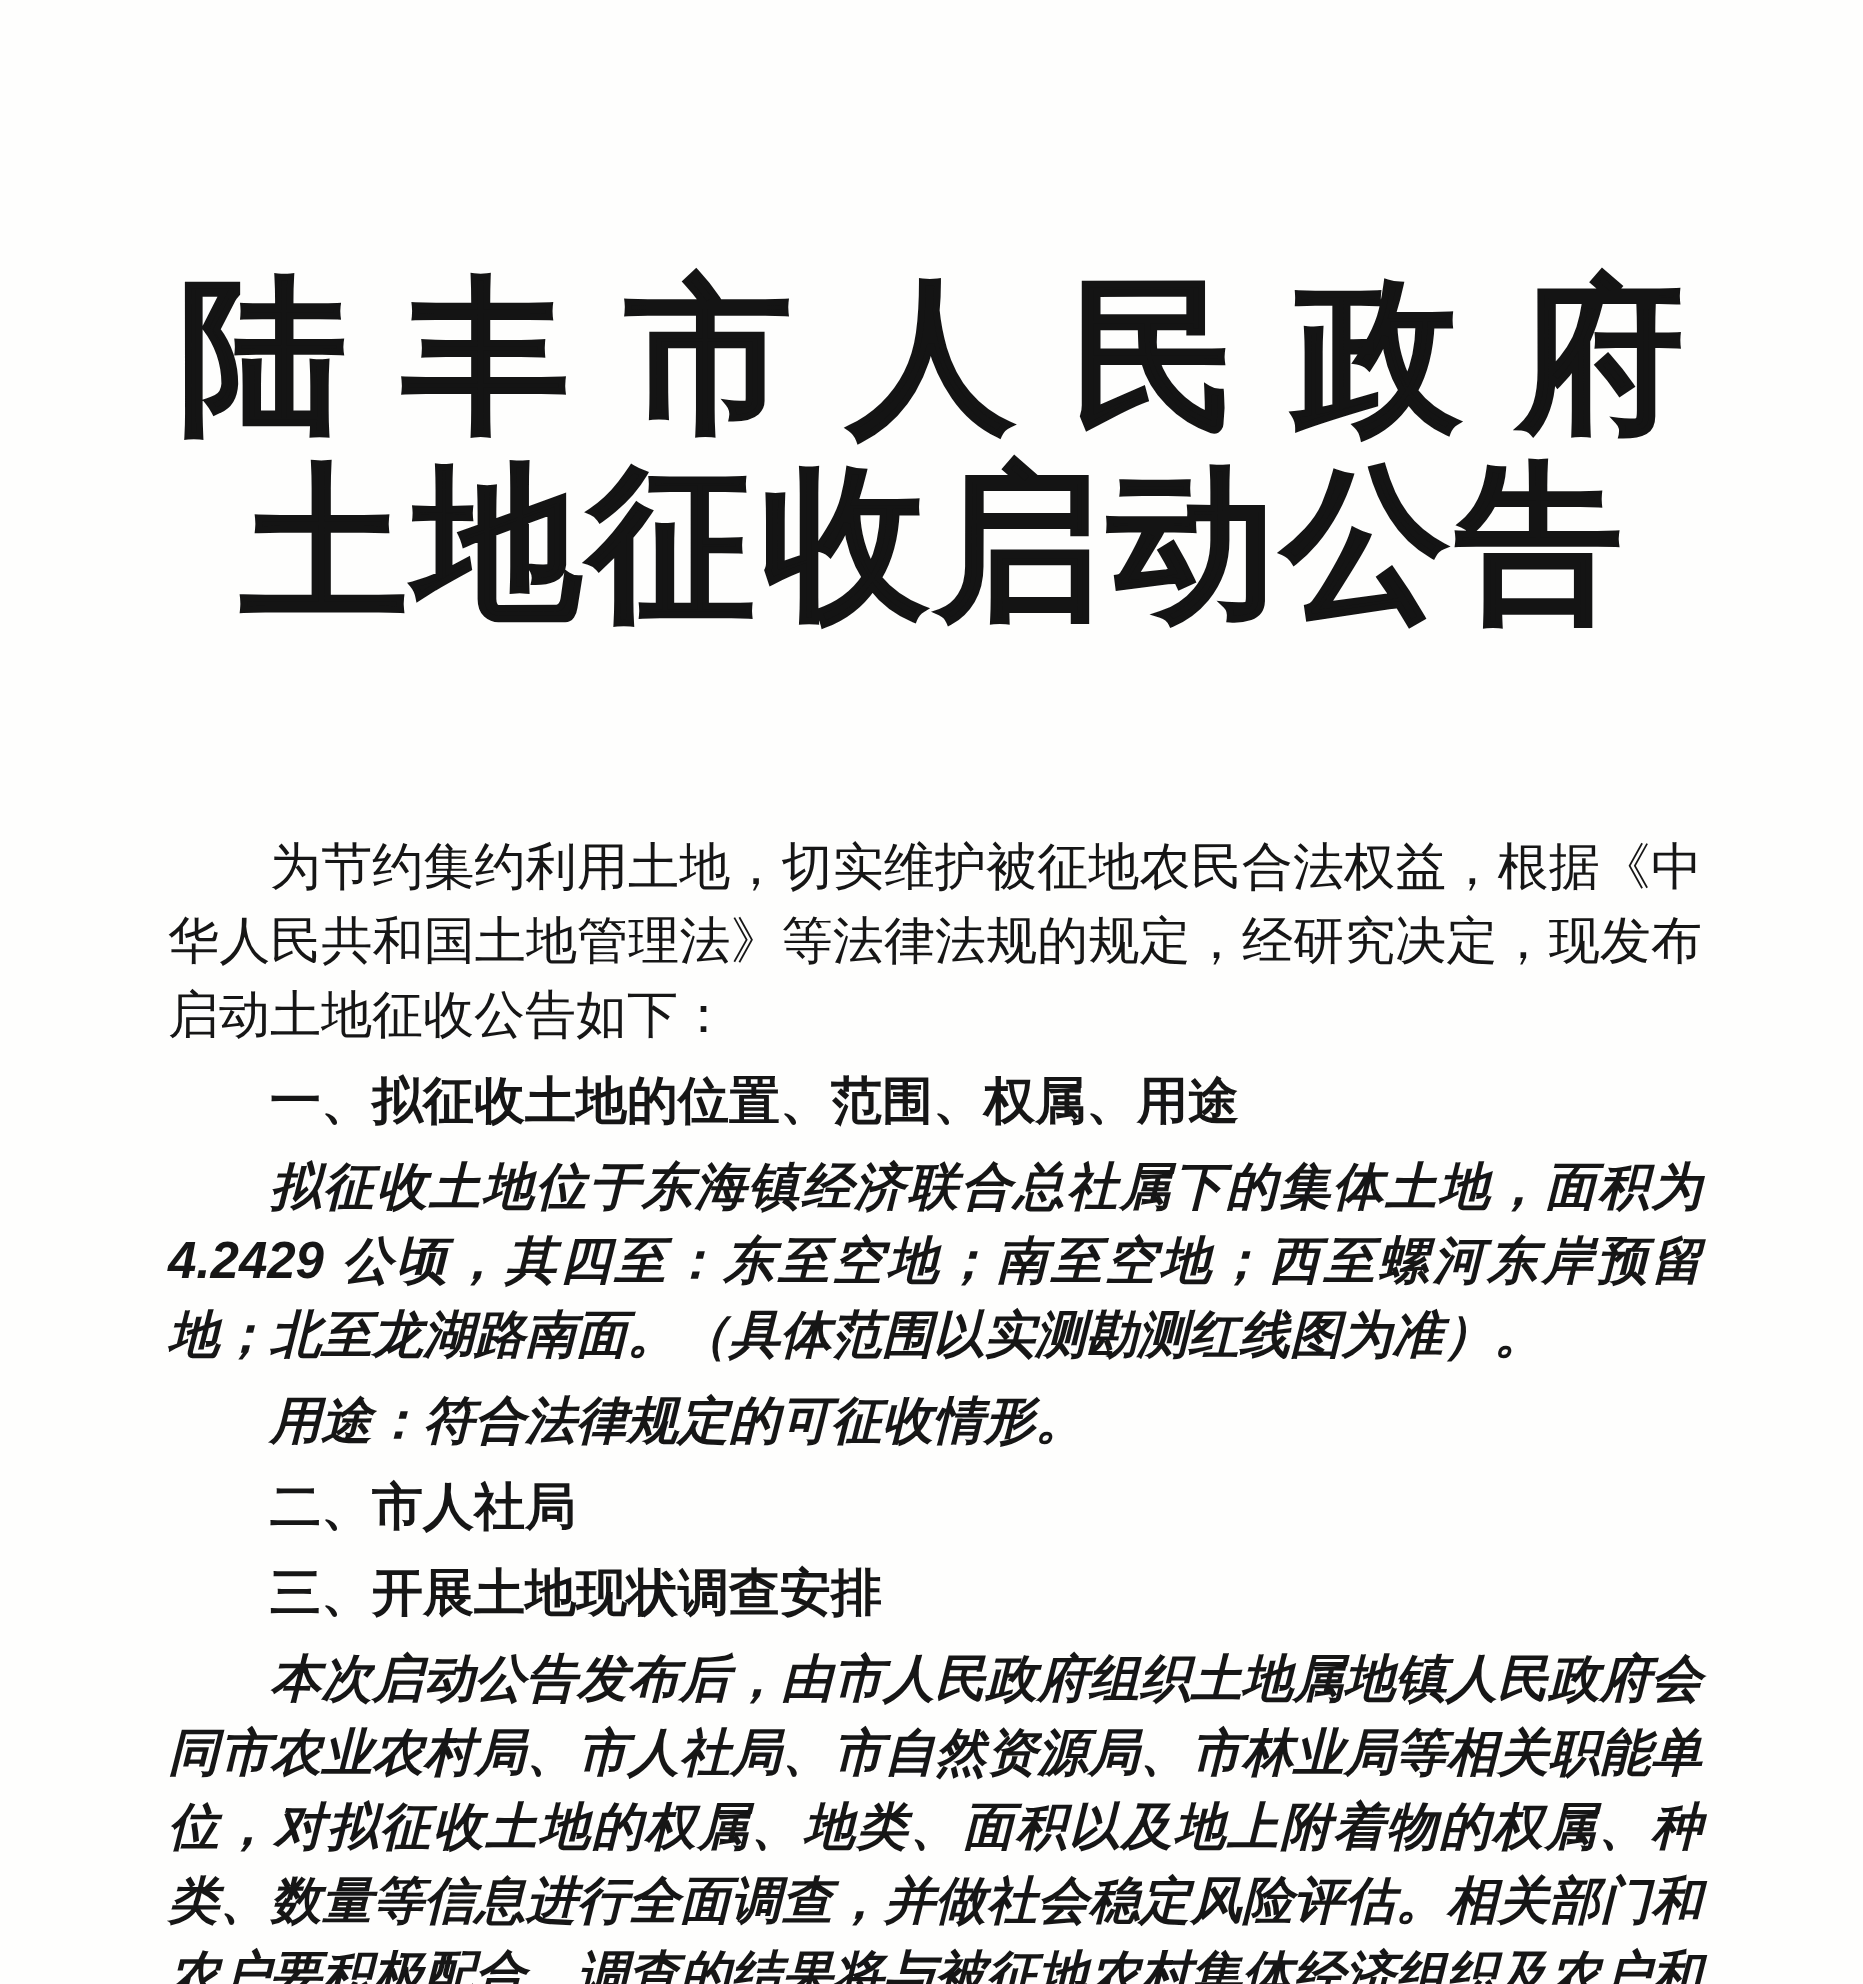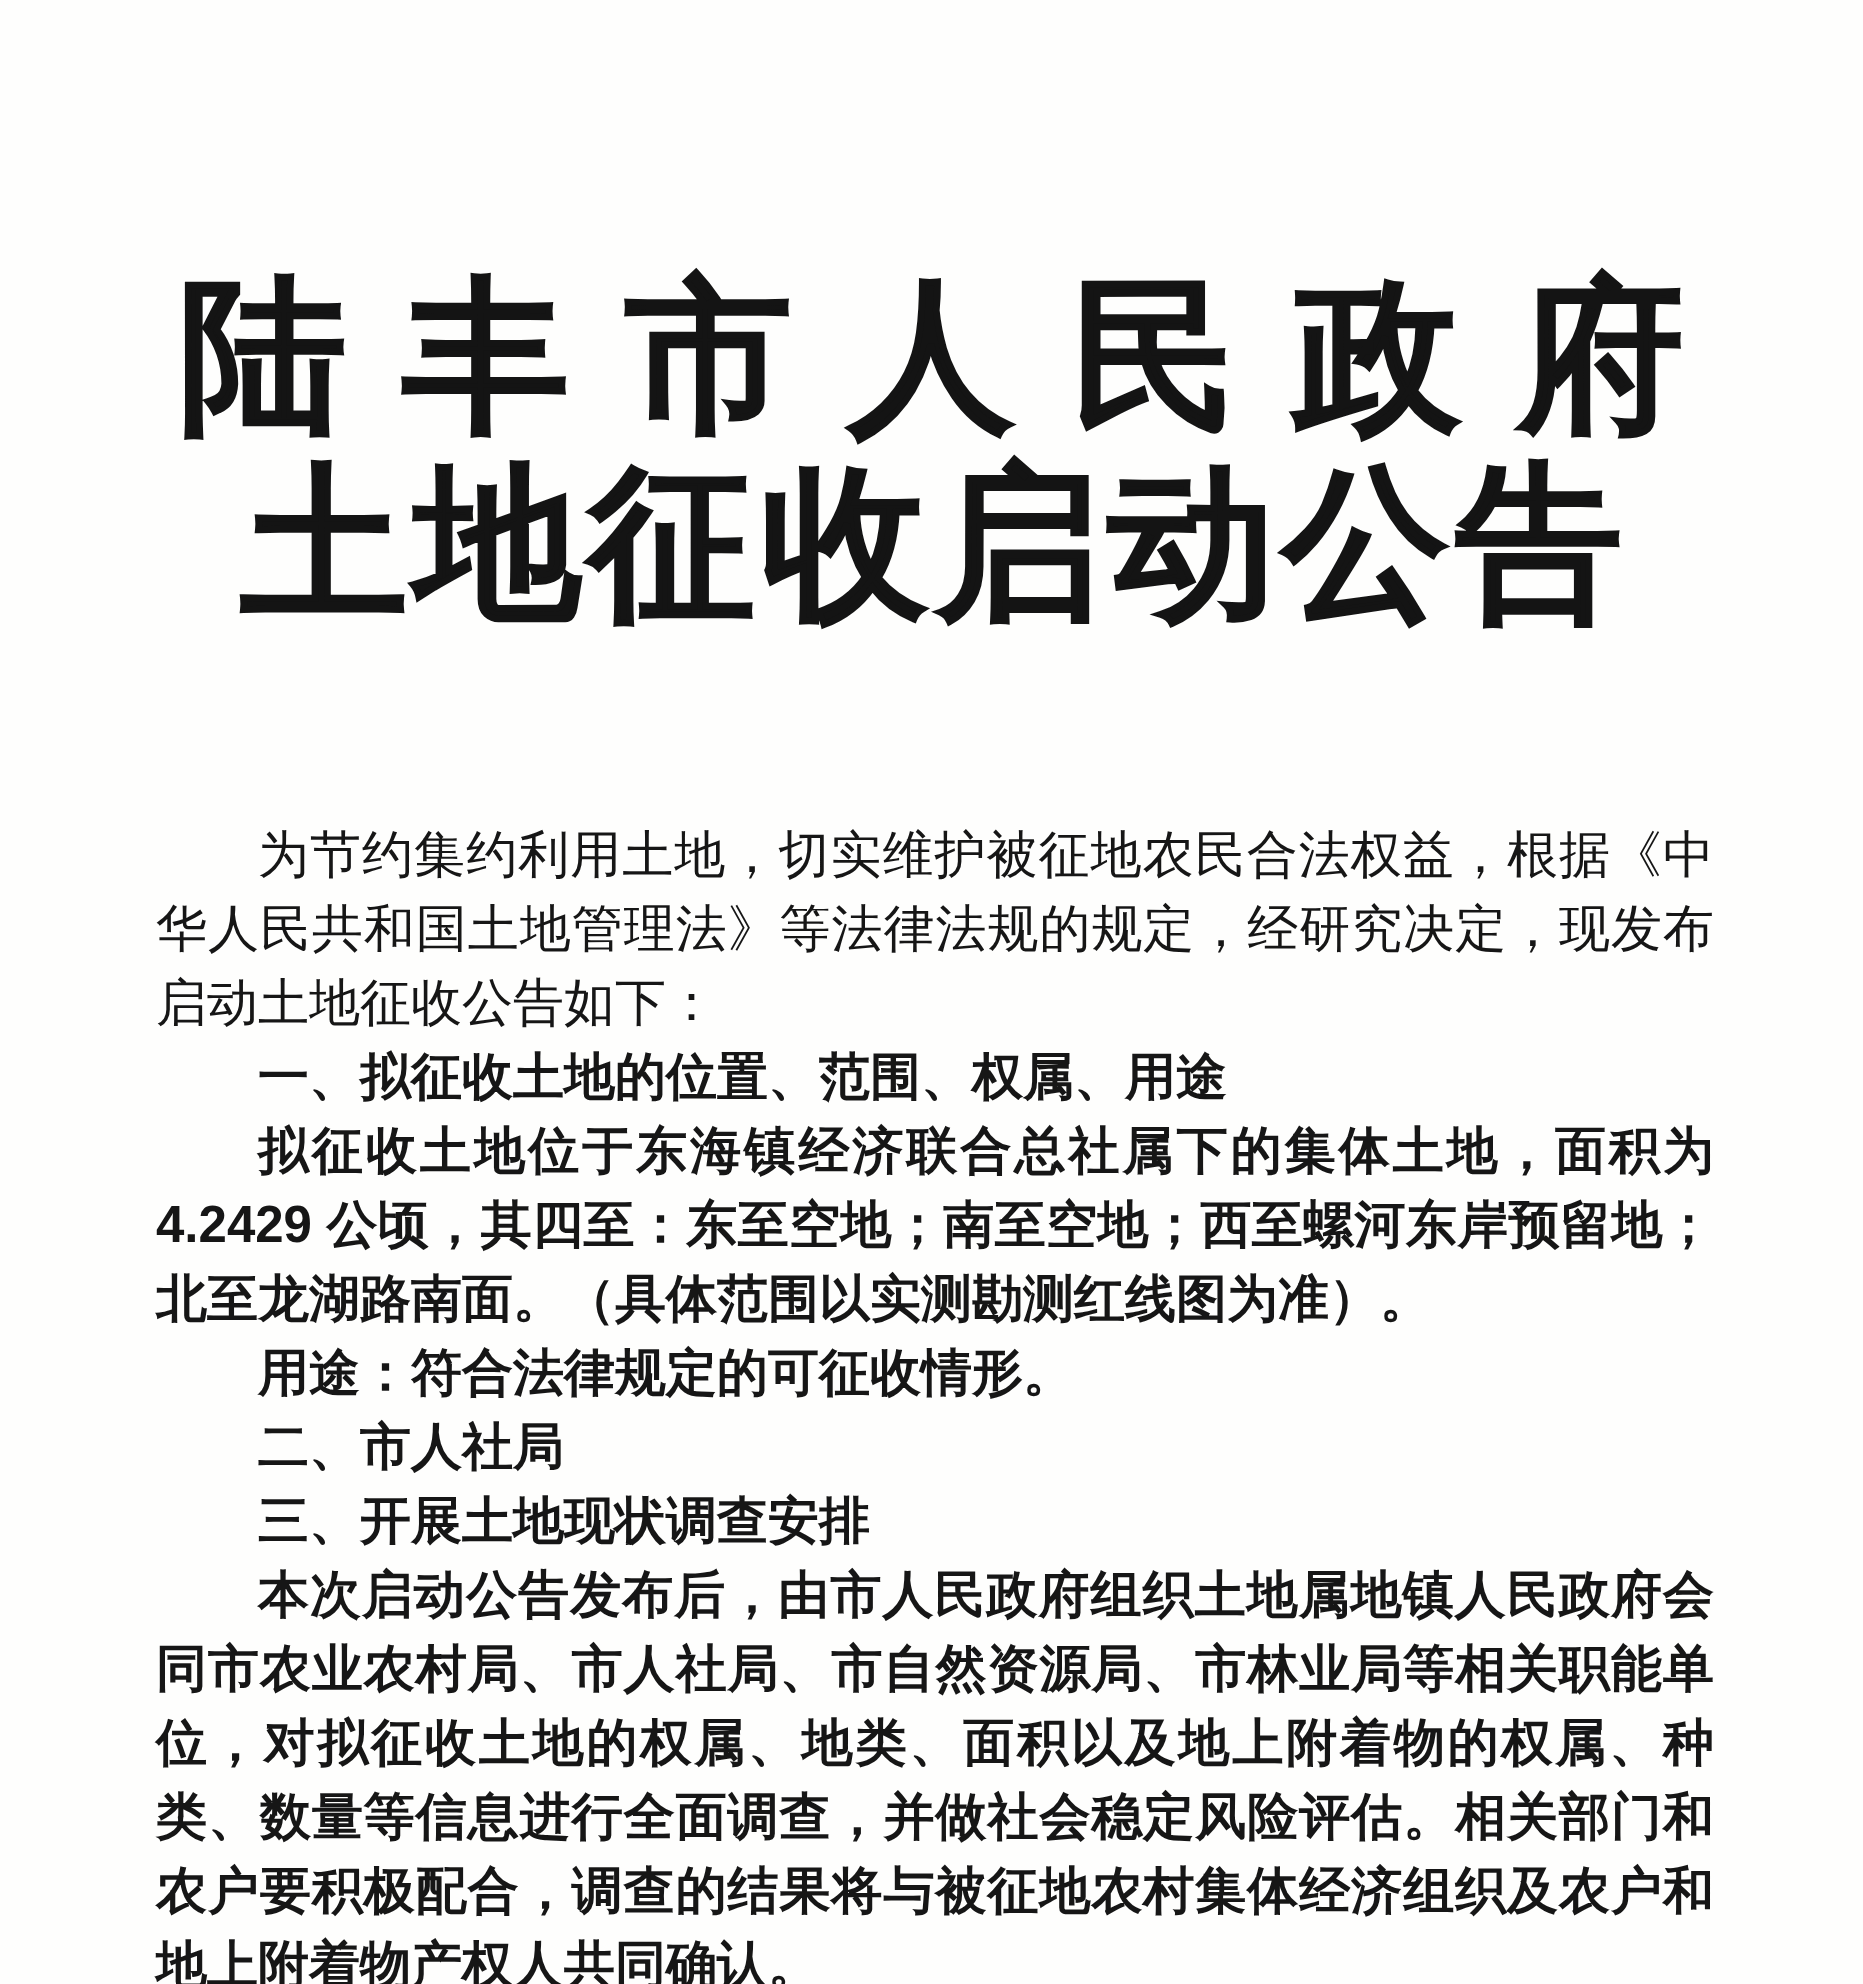--- a/index.html
+++ b/index.html
@@ -57,34 +57,35 @@
     position: absolute;
     top: 818px;
     left: 156px;
     width: 1558px;
     font-size: 51px;
     line-height: 74px;
     text-align: justify;
     color: #161616;
   }
   .para {
-    margin: 0;
+    margin: 12px;
     text-indent: 2em;
   }
   .para.heading {
     font-family: "Liberation Sans", sans-serif;
     font-weight: 700;
   }
   .para.body-regular {
     font-family: "Liberation Serif", serif;
     font-weight: 500;
   }
   .para.body-bold {
     font-family: "Liberation Sans", sans-serif;
     font-weight: 600;
+    font-style: italic;
   }
 </style>
 </head>
 <body>
 
 <div class="page">
 
   <div class="title-block">
     <div class="title-line l1">
         <span>陆</span>

